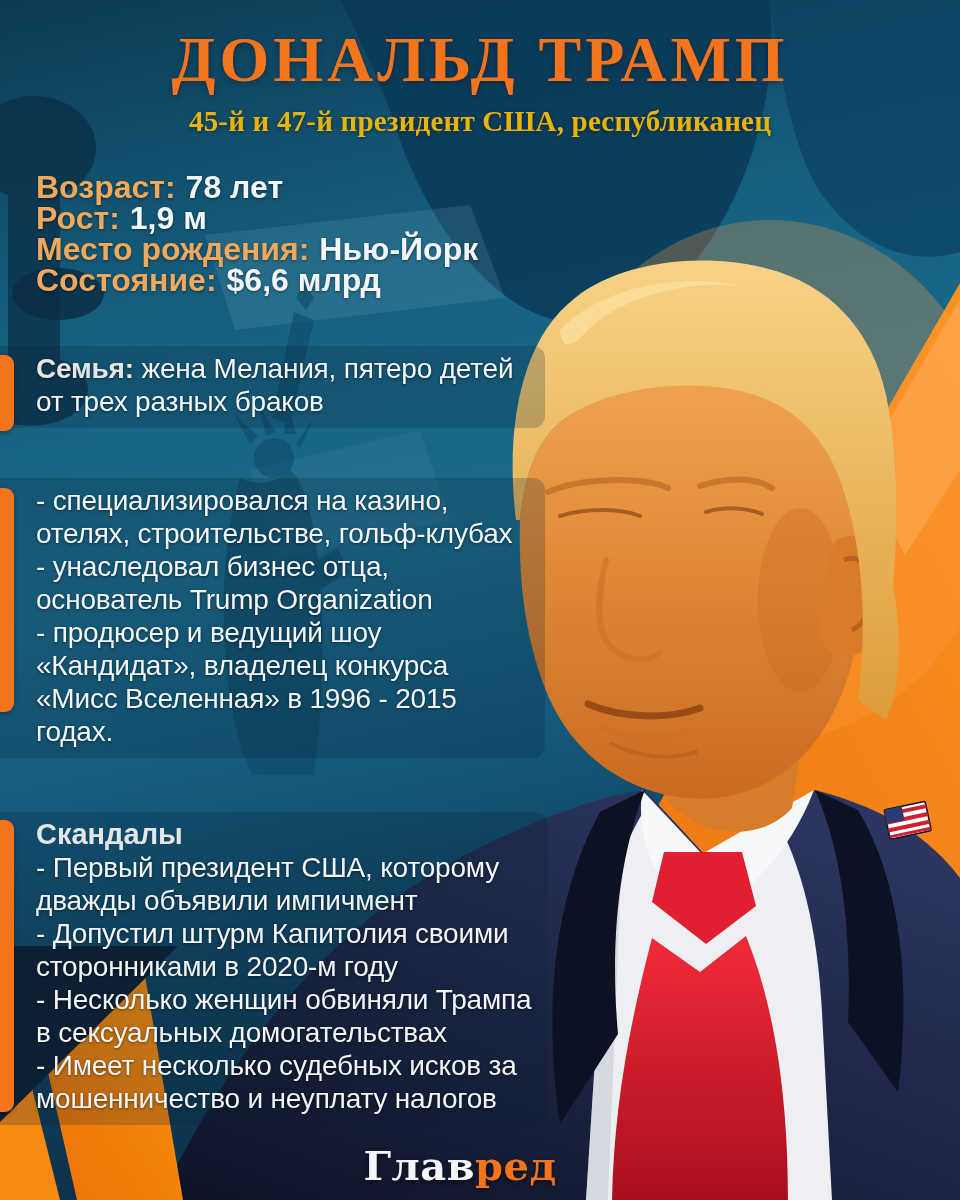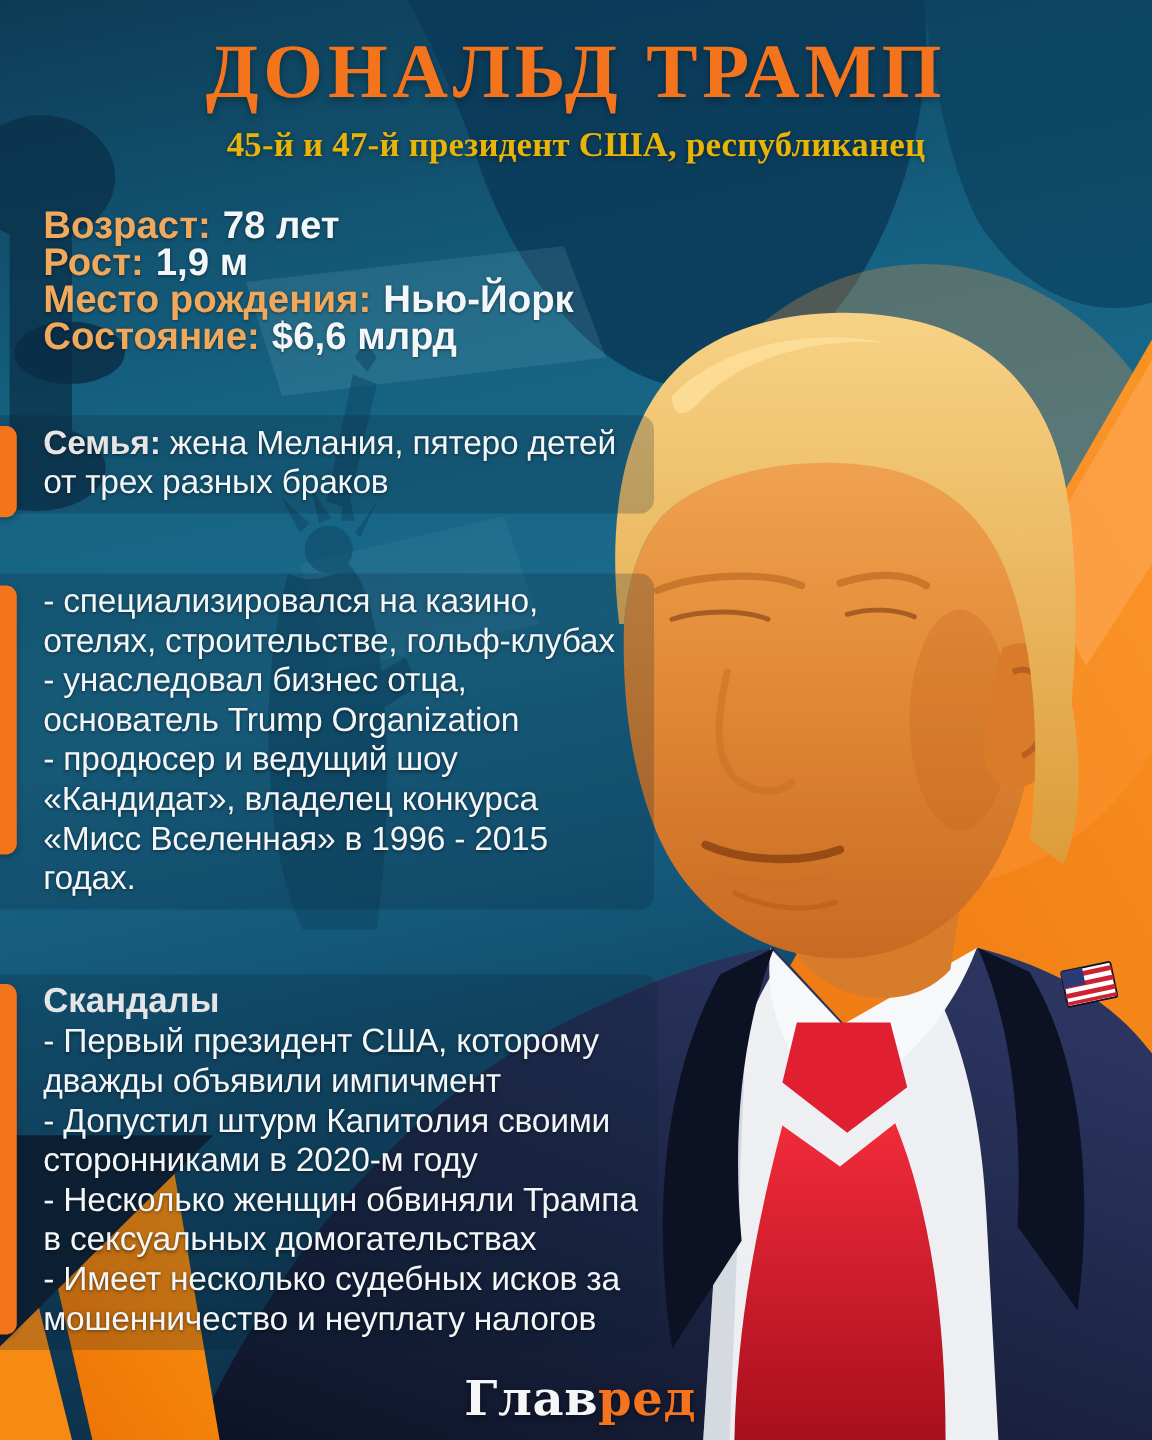--- a/index.html
+++ b/index.html
@@ -28,21 +28,21 @@
   .gold{font-weight:bold;color:#e5e5e5;}
   .tab{position:absolute;left:-9px;width:23px;background:#f4731d;border-radius:9px;
     box-shadow:0 2px 5px rgba(0,0,0,.3);}
   .sec-family{top:346px;width:545px;}
   .sec-family .tab{top:9px;height:76px;}
   .sec-business{top:478px;width:545px;}
   .sec-business .tab{top:10px;height:224px;}
   .sec-scandals{top:812px;width:548px;}
   .sec-scandals .tab{top:8px;height:292px;}
 
-  .logo{position:absolute;left:340px;top:1144px;width:240px;text-align:right;
+  .logo{position:absolute;left:340px;top:1144px;width:240px;text-align:center;
     font-family:"DejaVu Serif",serif;font-weight:bold;font-size:40px;line-height:44px;
     color:#f5f6f7;text-shadow:0 2px 5px rgba(0,0,0,.5);letter-spacing:.5px;}
   .logo-orange{color:#f4731d;}
 </style>
 </head>
 <body>
 
 <main class="canvas">
   <div class="bg-base"></div>
 

